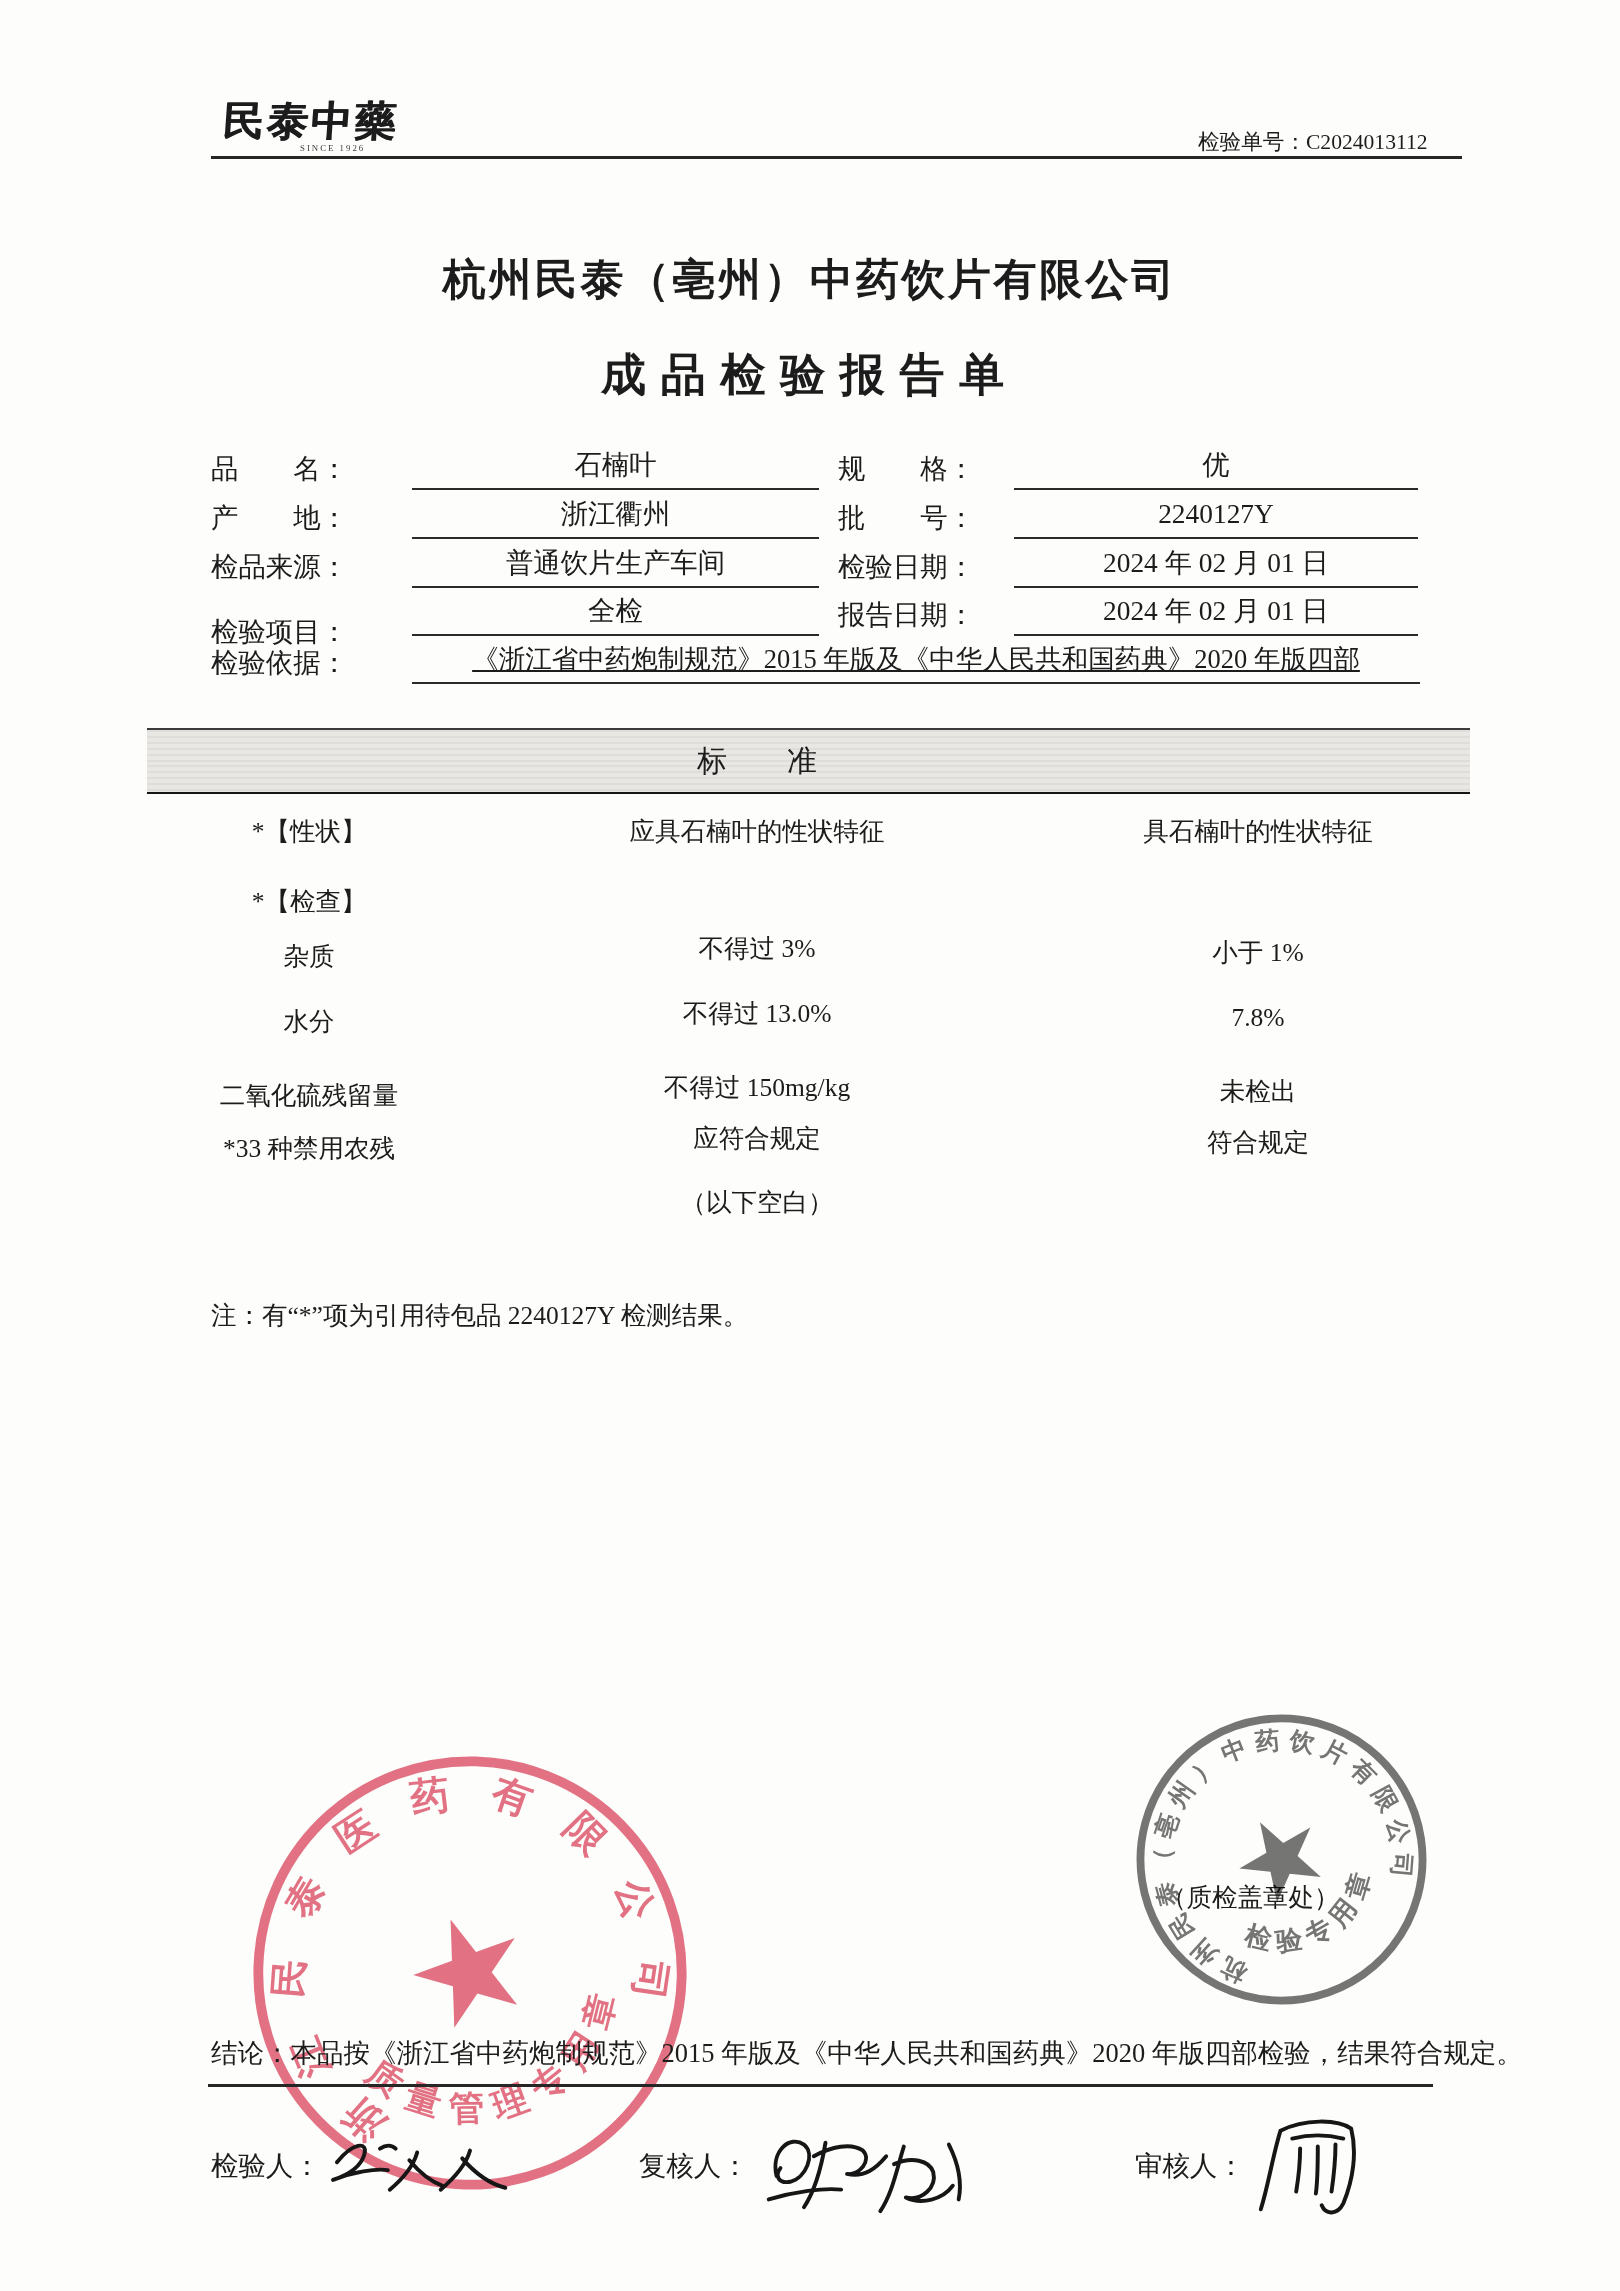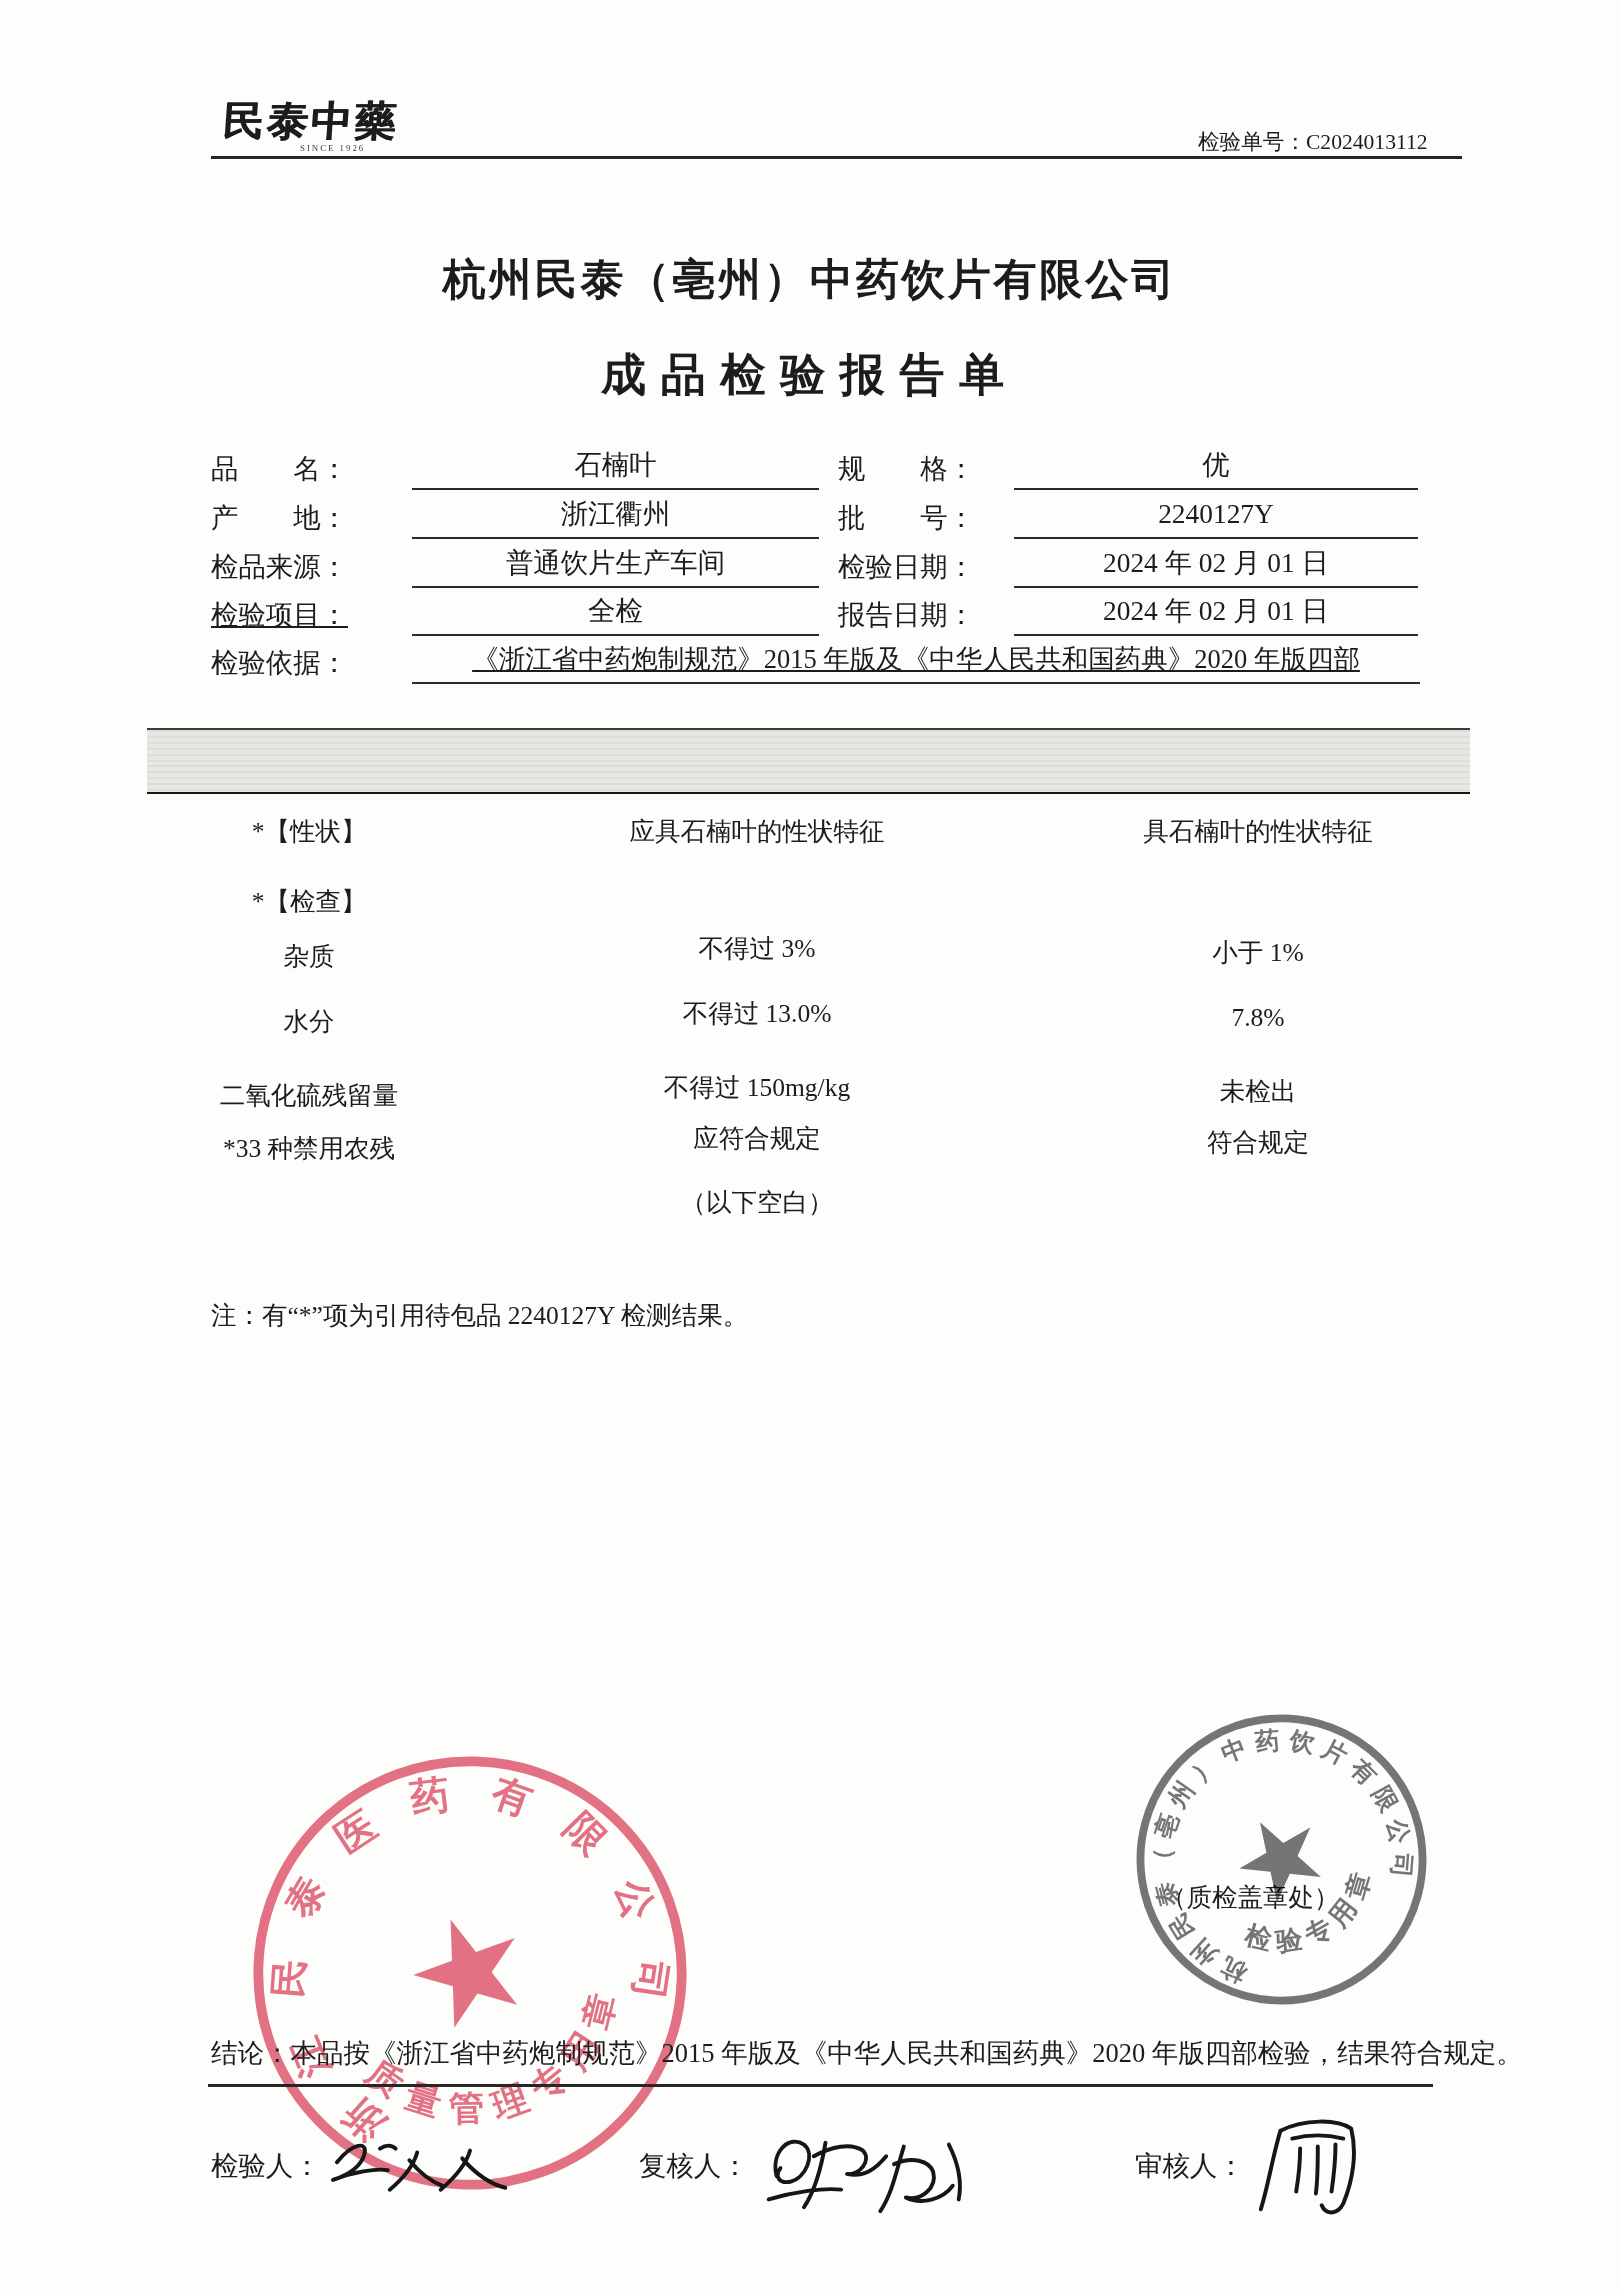--- a/index.html
+++ b/index.html
@@ -57,29 +57,30 @@
   <div class="abs flabel" style="left:211px; top:500px;">产　　地：</div>
   <div class="abs fvalue" style="left:412px; top:492px; width:407px;">浙江衢州</div>
   <div class="abs flabel" style="left:838px; top:500px;">批　　号：</div>
   <div class="abs fvalue" style="left:1014px; top:492px; width:404px;">2240127Y</div>
 
   <div class="abs flabel" style="left:211px; top:549px;">检品来源：</div>
   <div class="abs fvalue" style="left:412px; top:541px; width:407px;">普通饮片生产车间</div>
   <div class="abs flabel" style="left:838px; top:549px;">检验日期：</div>
   <div class="abs fvalue" style="left:1014px; top:541px; width:404px;">2024 年 02 月 01 日</div>
 
-  <div class="abs flabel" style="left:211px; top:597px;text-decoration:underline;">检验项目：</div>
+  <div class="abs flabel" style="left:211px; top:614px;">检验项目：</div>
   <div class="abs fvalue" style="left:412px; top:589px; width:407px;">全检</div>
   <div class="abs flabel" style="left:838px; top:597px;">报告日期：</div>
   <div class="abs fvalue" style="left:1014px; top:589px; width:404px;">2024 年 02 月 01 日</div>
 
   <div class="abs flabel" style="left:211px; top:645px;">检验依据：</div>
   <div class="abs fvalue" style="left:412px; top:637px; width:1008px; font-size:26.5px;text-decoration:underline;">《浙江省中药炮制规范》2015 年版及《中华人民共和国药典》2020 年版四部</div>
 
   <div class="abs band" style="left:147px; top:728px; width:1323px; height:62px;">
+    <div class="bandhead" style="left:414px; width:392px;">标　　准</div>
   </div>
 
   <div>
     <div class="cell" style="left:162px; top:812px; width:294px;">*【性状】</div>
     <div class="cell" style="left:561px; top:812px; width:392px;text-align:center;">应具石楠叶的性状特征</div>
     <div class="cell" style="left:1062px;top:812px; width:392px;">具石楠叶的性状特征</div>
 
     <div class="cell" style="left:162px; top:882px; width:294px;">*【检查】</div>
 
     <div class="cell" style="left:162px; top:937px; width:294px;">杂质</div>

